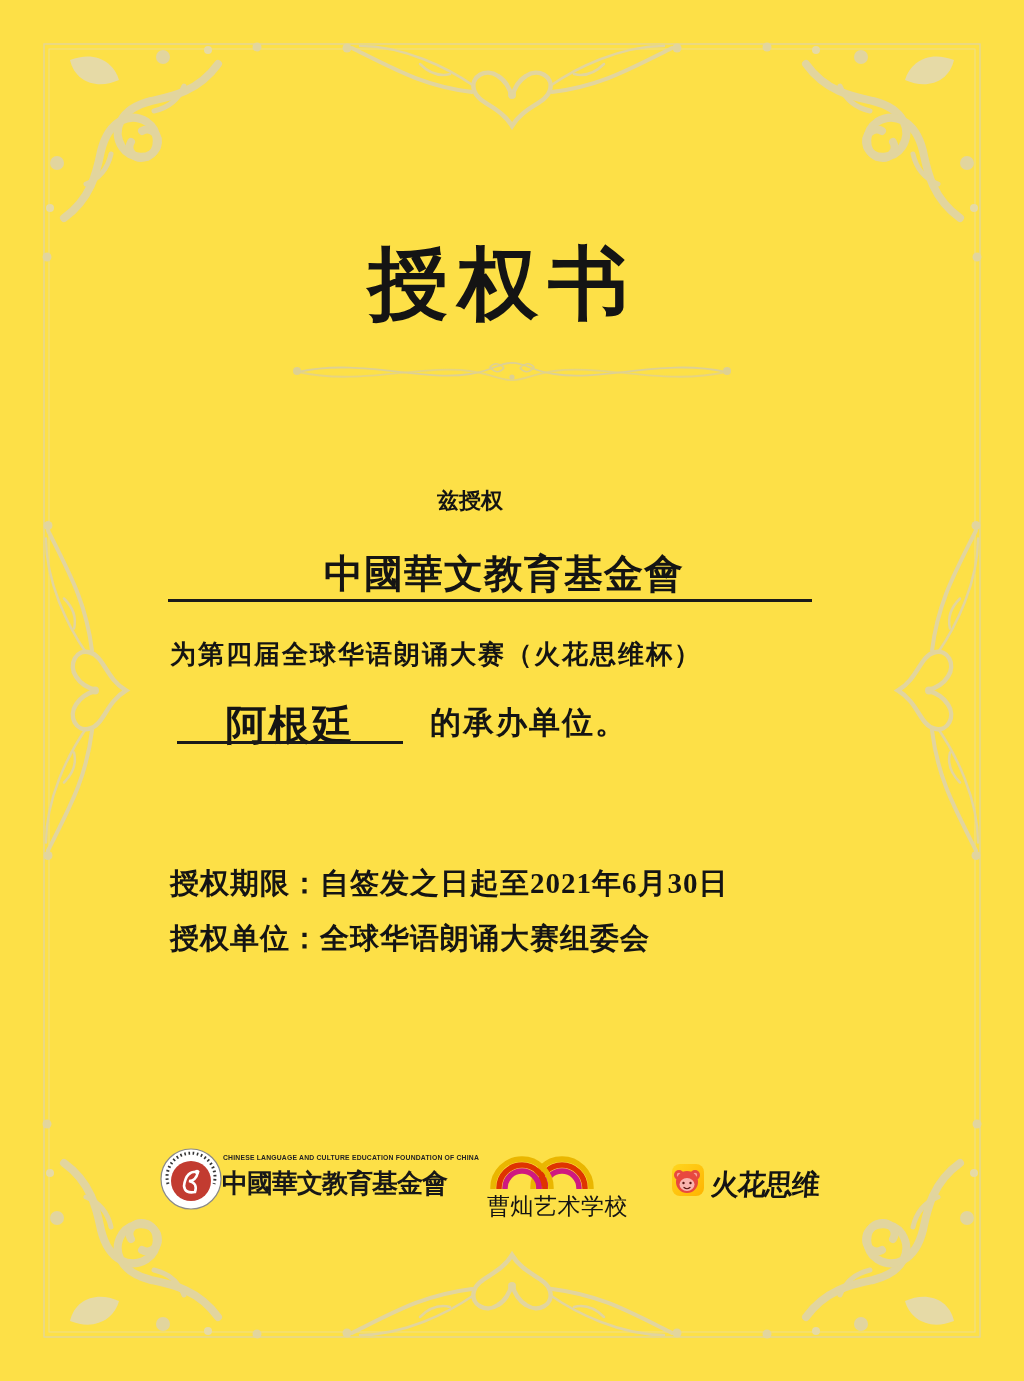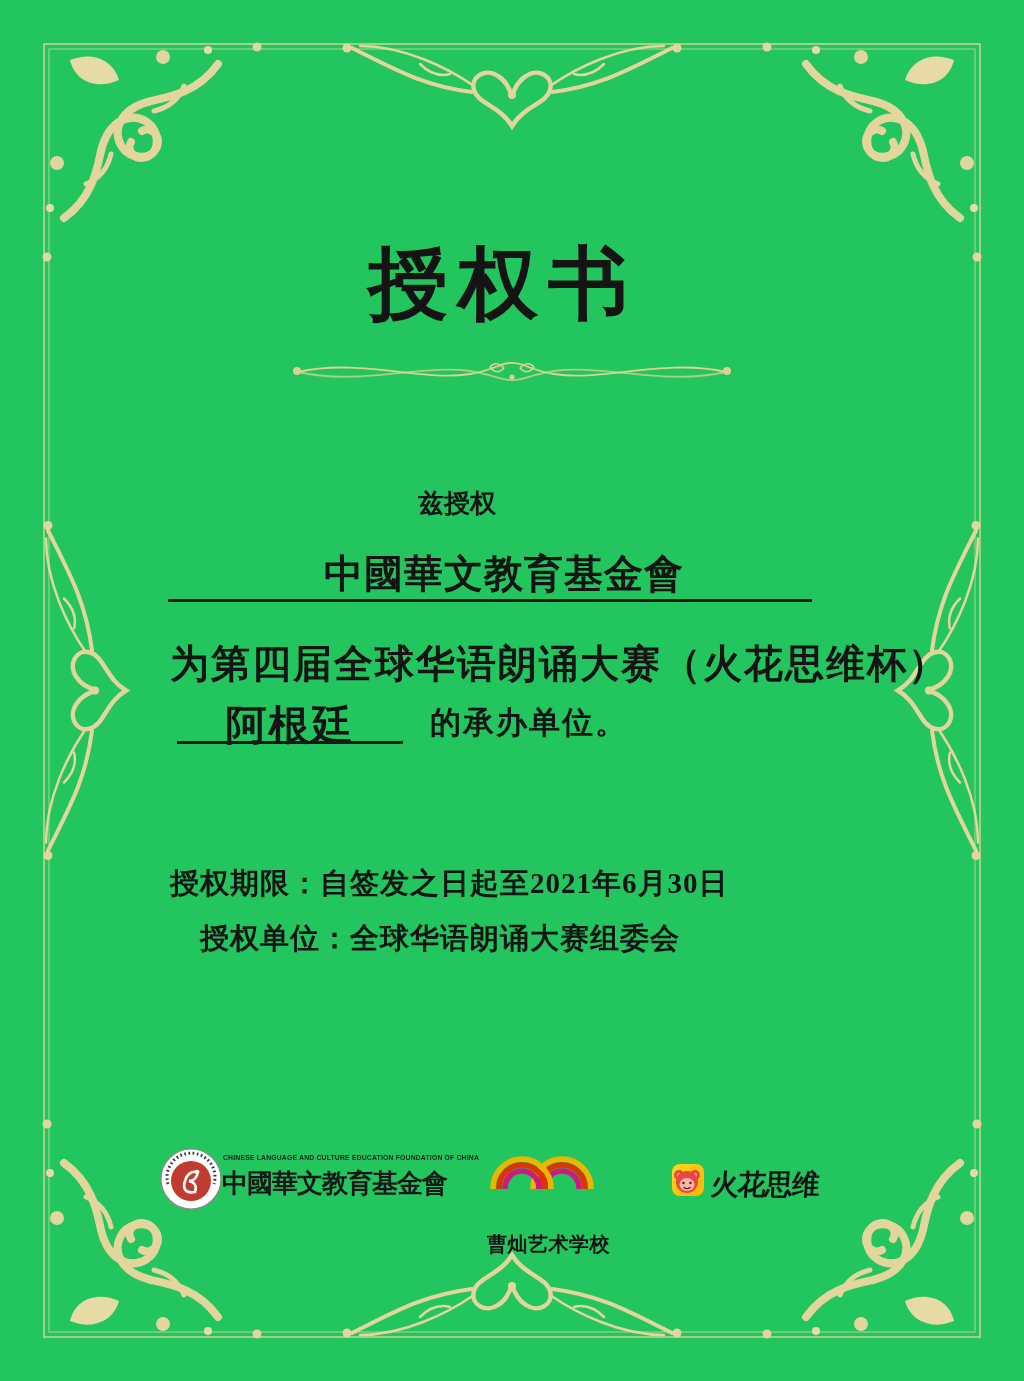--- a/index.html
+++ b/index.html
@@ -1,64 +1,64 @@
 <!DOCTYPE html>
 <html><head>
 <meta charset="utf-8">
 <style>
   html,body{margin:0;padding:0;background:#ffffff;}
   .page{
     position:relative;
     width:1024px;height:1381px;
-    background:#22c55e;
+    background:#fde047;
     overflow:hidden;
     font-family:"Liberation Sans", sans-serif;
     color:#141414;
   }
   .border-svg{position:absolute;left:0;top:0;width:1024px;height:1381px;pointer-events:none;}
   .abs{position:absolute;}
   .doc-title{
     top:240px;left:0;width:1024px;
     text-align:center;
     font-size:80px;font-weight:800;
     letter-spacing:10px;text-indent:10px;
     line-height:1.1;
     transform:translateX(-14px);
     white-space:nowrap;
   }
   .divider{top:350px;left:292px;width:440px;height:44px;}
-  .intro-line{top:486px;left:418px;font-size:26px;font-weight:700;white-space:nowrap;}
+  .intro-line{top:486px;left:437px;font-size:22px;font-weight:700;white-space:nowrap;}
   .grantee{
     top:547px;left:504px;transform:translateX(-50%);
     font-size:39px;font-weight:800;letter-spacing:1px;white-space:nowrap;
   }
   .underline-1{top:599px;left:168px;width:644px;height:3px;background:#1a1a1a;}
-  .event-line{top:637px;left:170px;font-size:39px;font-weight:700;letter-spacing:2px;white-space:nowrap;}
+  .event-line{top:637px;left:170px;font-size:26px;font-weight:700;letter-spacing:2px;white-space:nowrap;}
   .region{
     top:698px;left:290px;transform:translateX(-50%);
     font-size:41px;font-weight:800;letter-spacing:2px;white-space:nowrap;text-align:center;
   }
   .underline-2{top:741px;left:177px;width:226px;height:3px;background:#1a1a1a;}
   .role-suffix{top:702px;left:430px;font-size:31px;font-weight:700;letter-spacing:2px;white-space:nowrap;}
   .term-line{top:864px;left:170px;font-size:29px;font-weight:700;letter-spacing:1px;white-space:nowrap;font-family:Liberation Serif, serif;}
-  .issuer-line{top:919px;left:170px;font-size:29px;font-weight:700;letter-spacing:1px;white-space:nowrap;margin-left:30px;}
+  .issuer-line{top:919px;left:170px;font-size:29px;font-weight:700;letter-spacing:1px;white-space:nowrap;}
   .seal{top:1148px;left:160px;width:62px;height:62px;}
   .foundation-en{
     top:1154px;left:223px;width:230px;
     font-size:6.8px;font-weight:700;letter-spacing:0.2px;color:#222;
     white-space:nowrap;
   }
   .foundation-zh{
     top:1166px;left:222px;
     font-family:"DejaVu Serif", serif;
     font-size:26px;font-weight:700;letter-spacing:-1px;
     white-space:nowrap;color:#181818;
   }
   .rainbow{top:1143px;left:486px;width:112px;height:46px;}
-  .artschool-zh{top:1191px;left:487px;font-size:20px;font-weight:700;letter-spacing:0.5px;white-space:nowrap;margin-top:40px;}
+  .artschool-zh{top:1191px;left:487px;font-size:23px;font-weight:400;letter-spacing:0.5px;white-space:nowrap;}
   .spark-icon{top:1163px;left:671px;width:34px;height:34px;}
   .spark-zh{
     top:1166px;left:711px;
     font-size:28px;font-weight:800;letter-spacing:-1px;
     transform:skewX(-4deg);white-space:nowrap;
   }
 </style>
 </head>
 <body>
 

